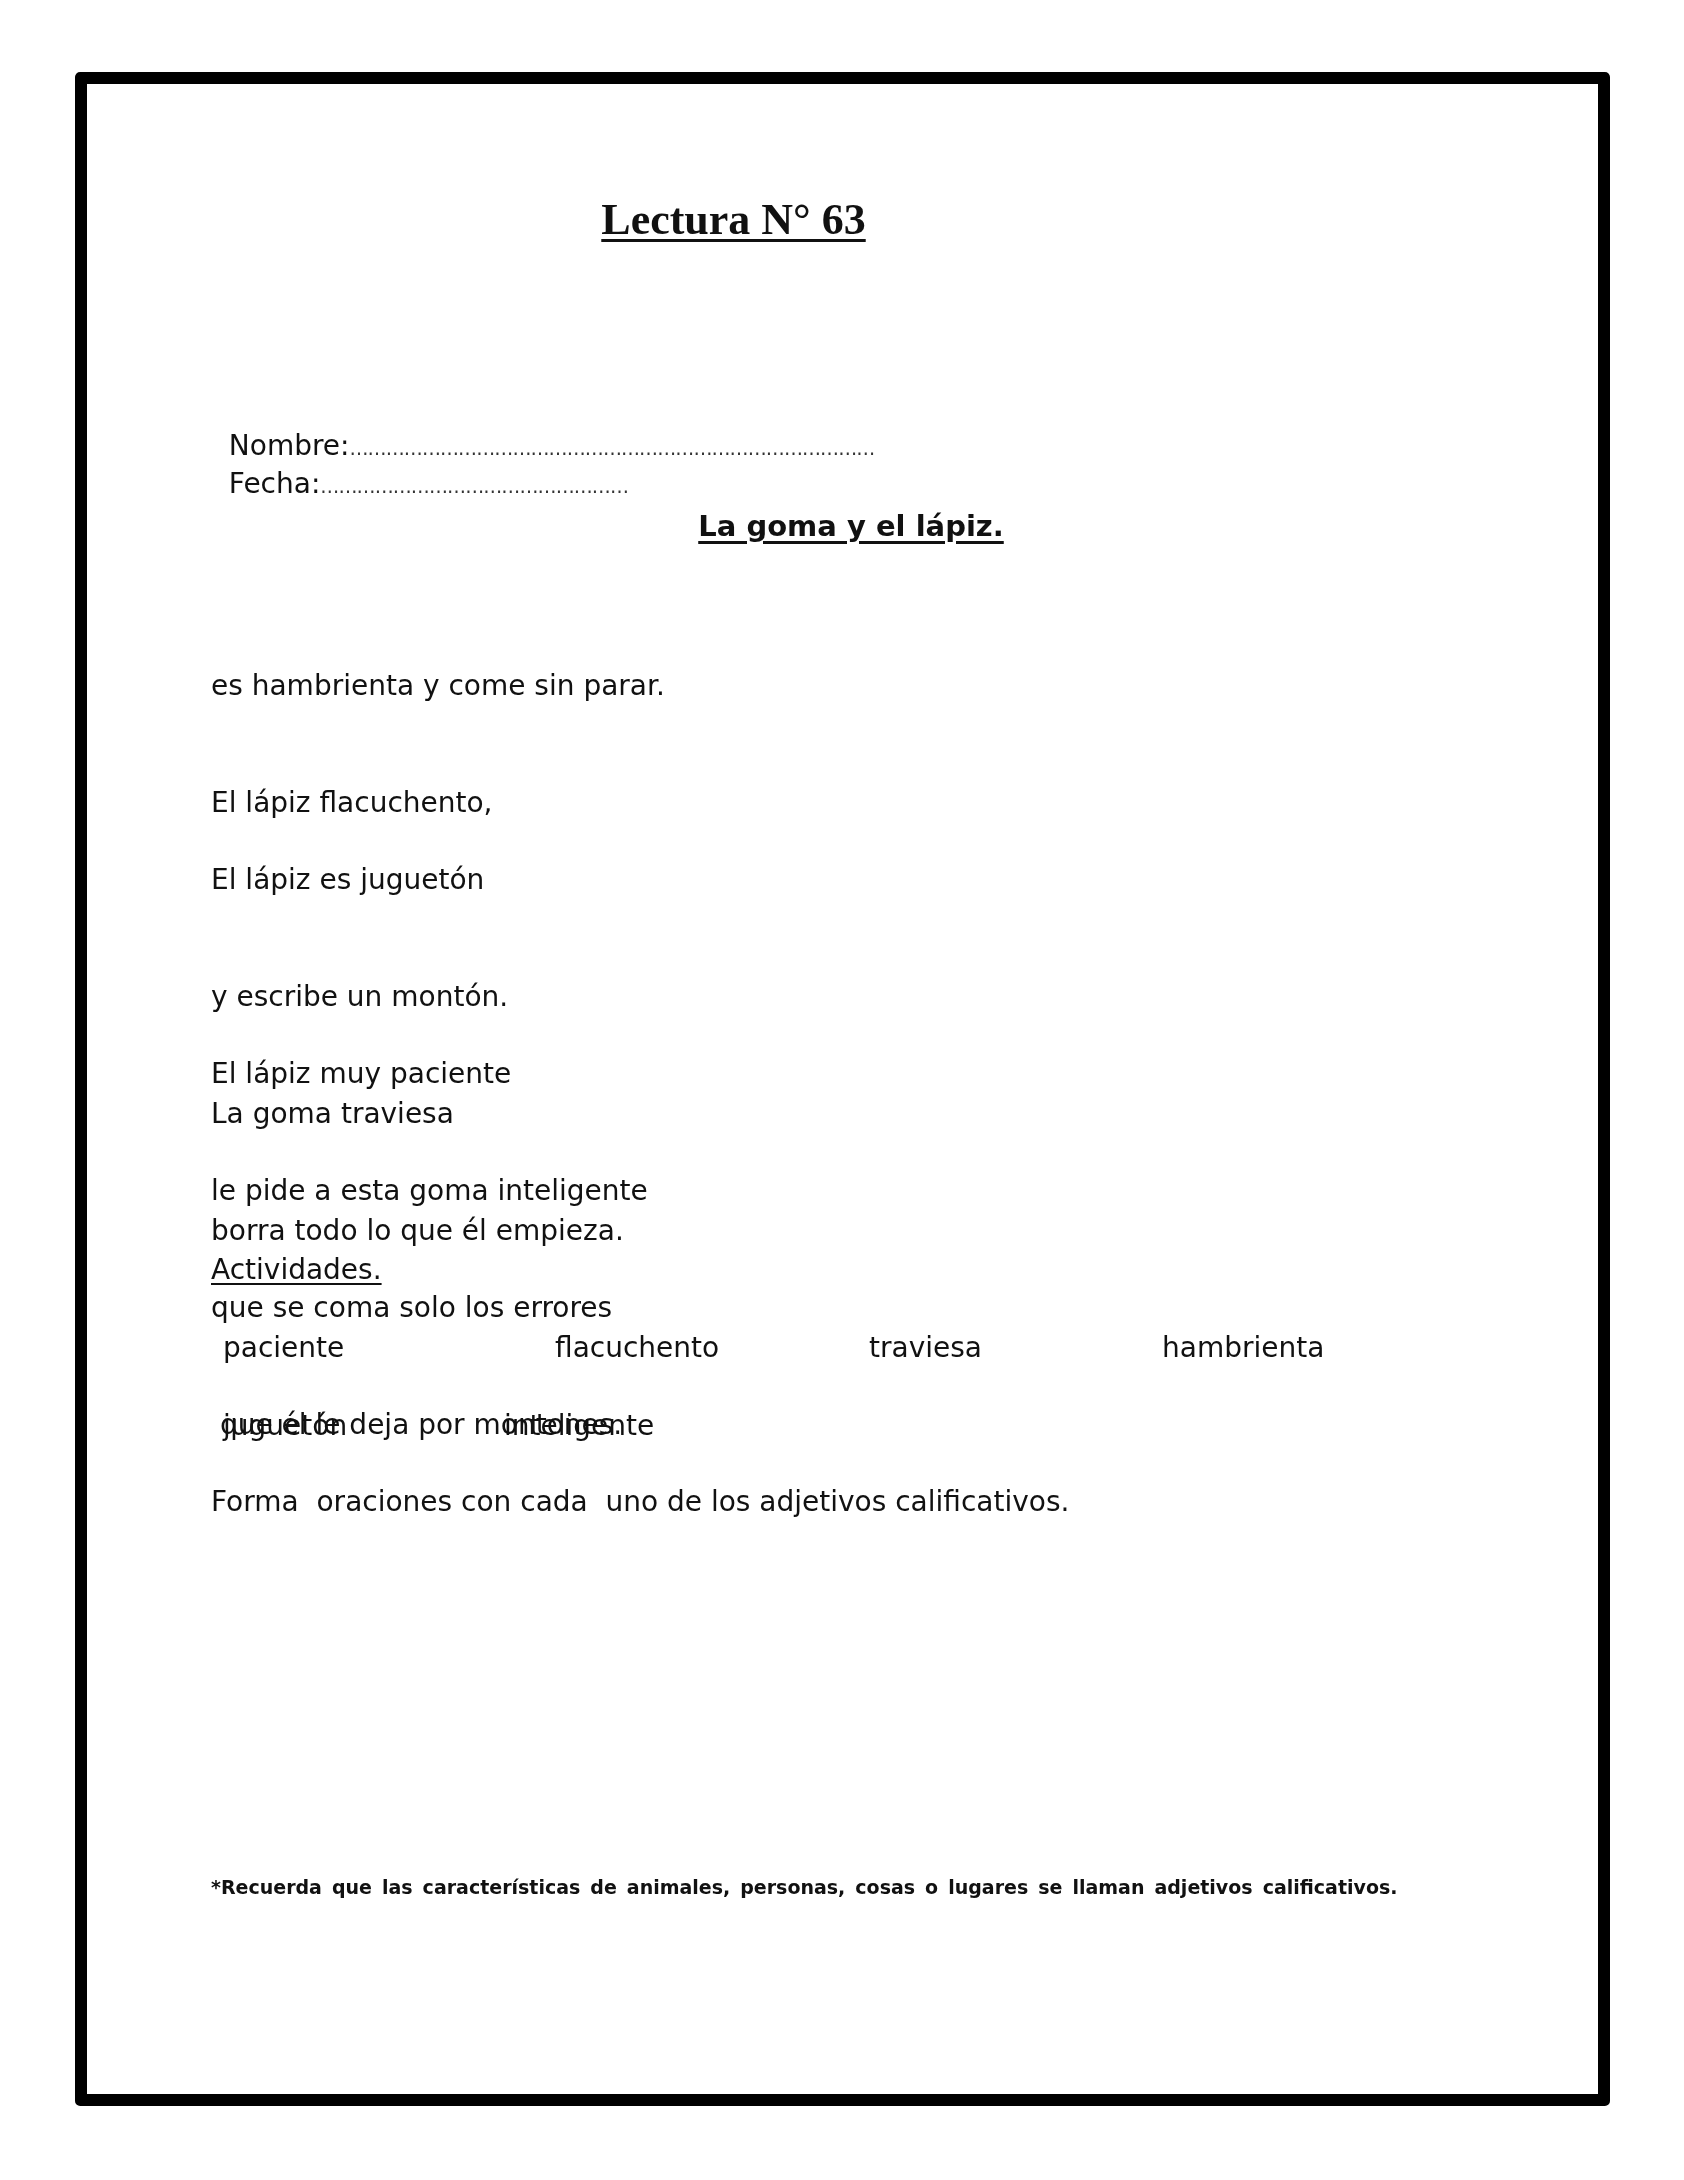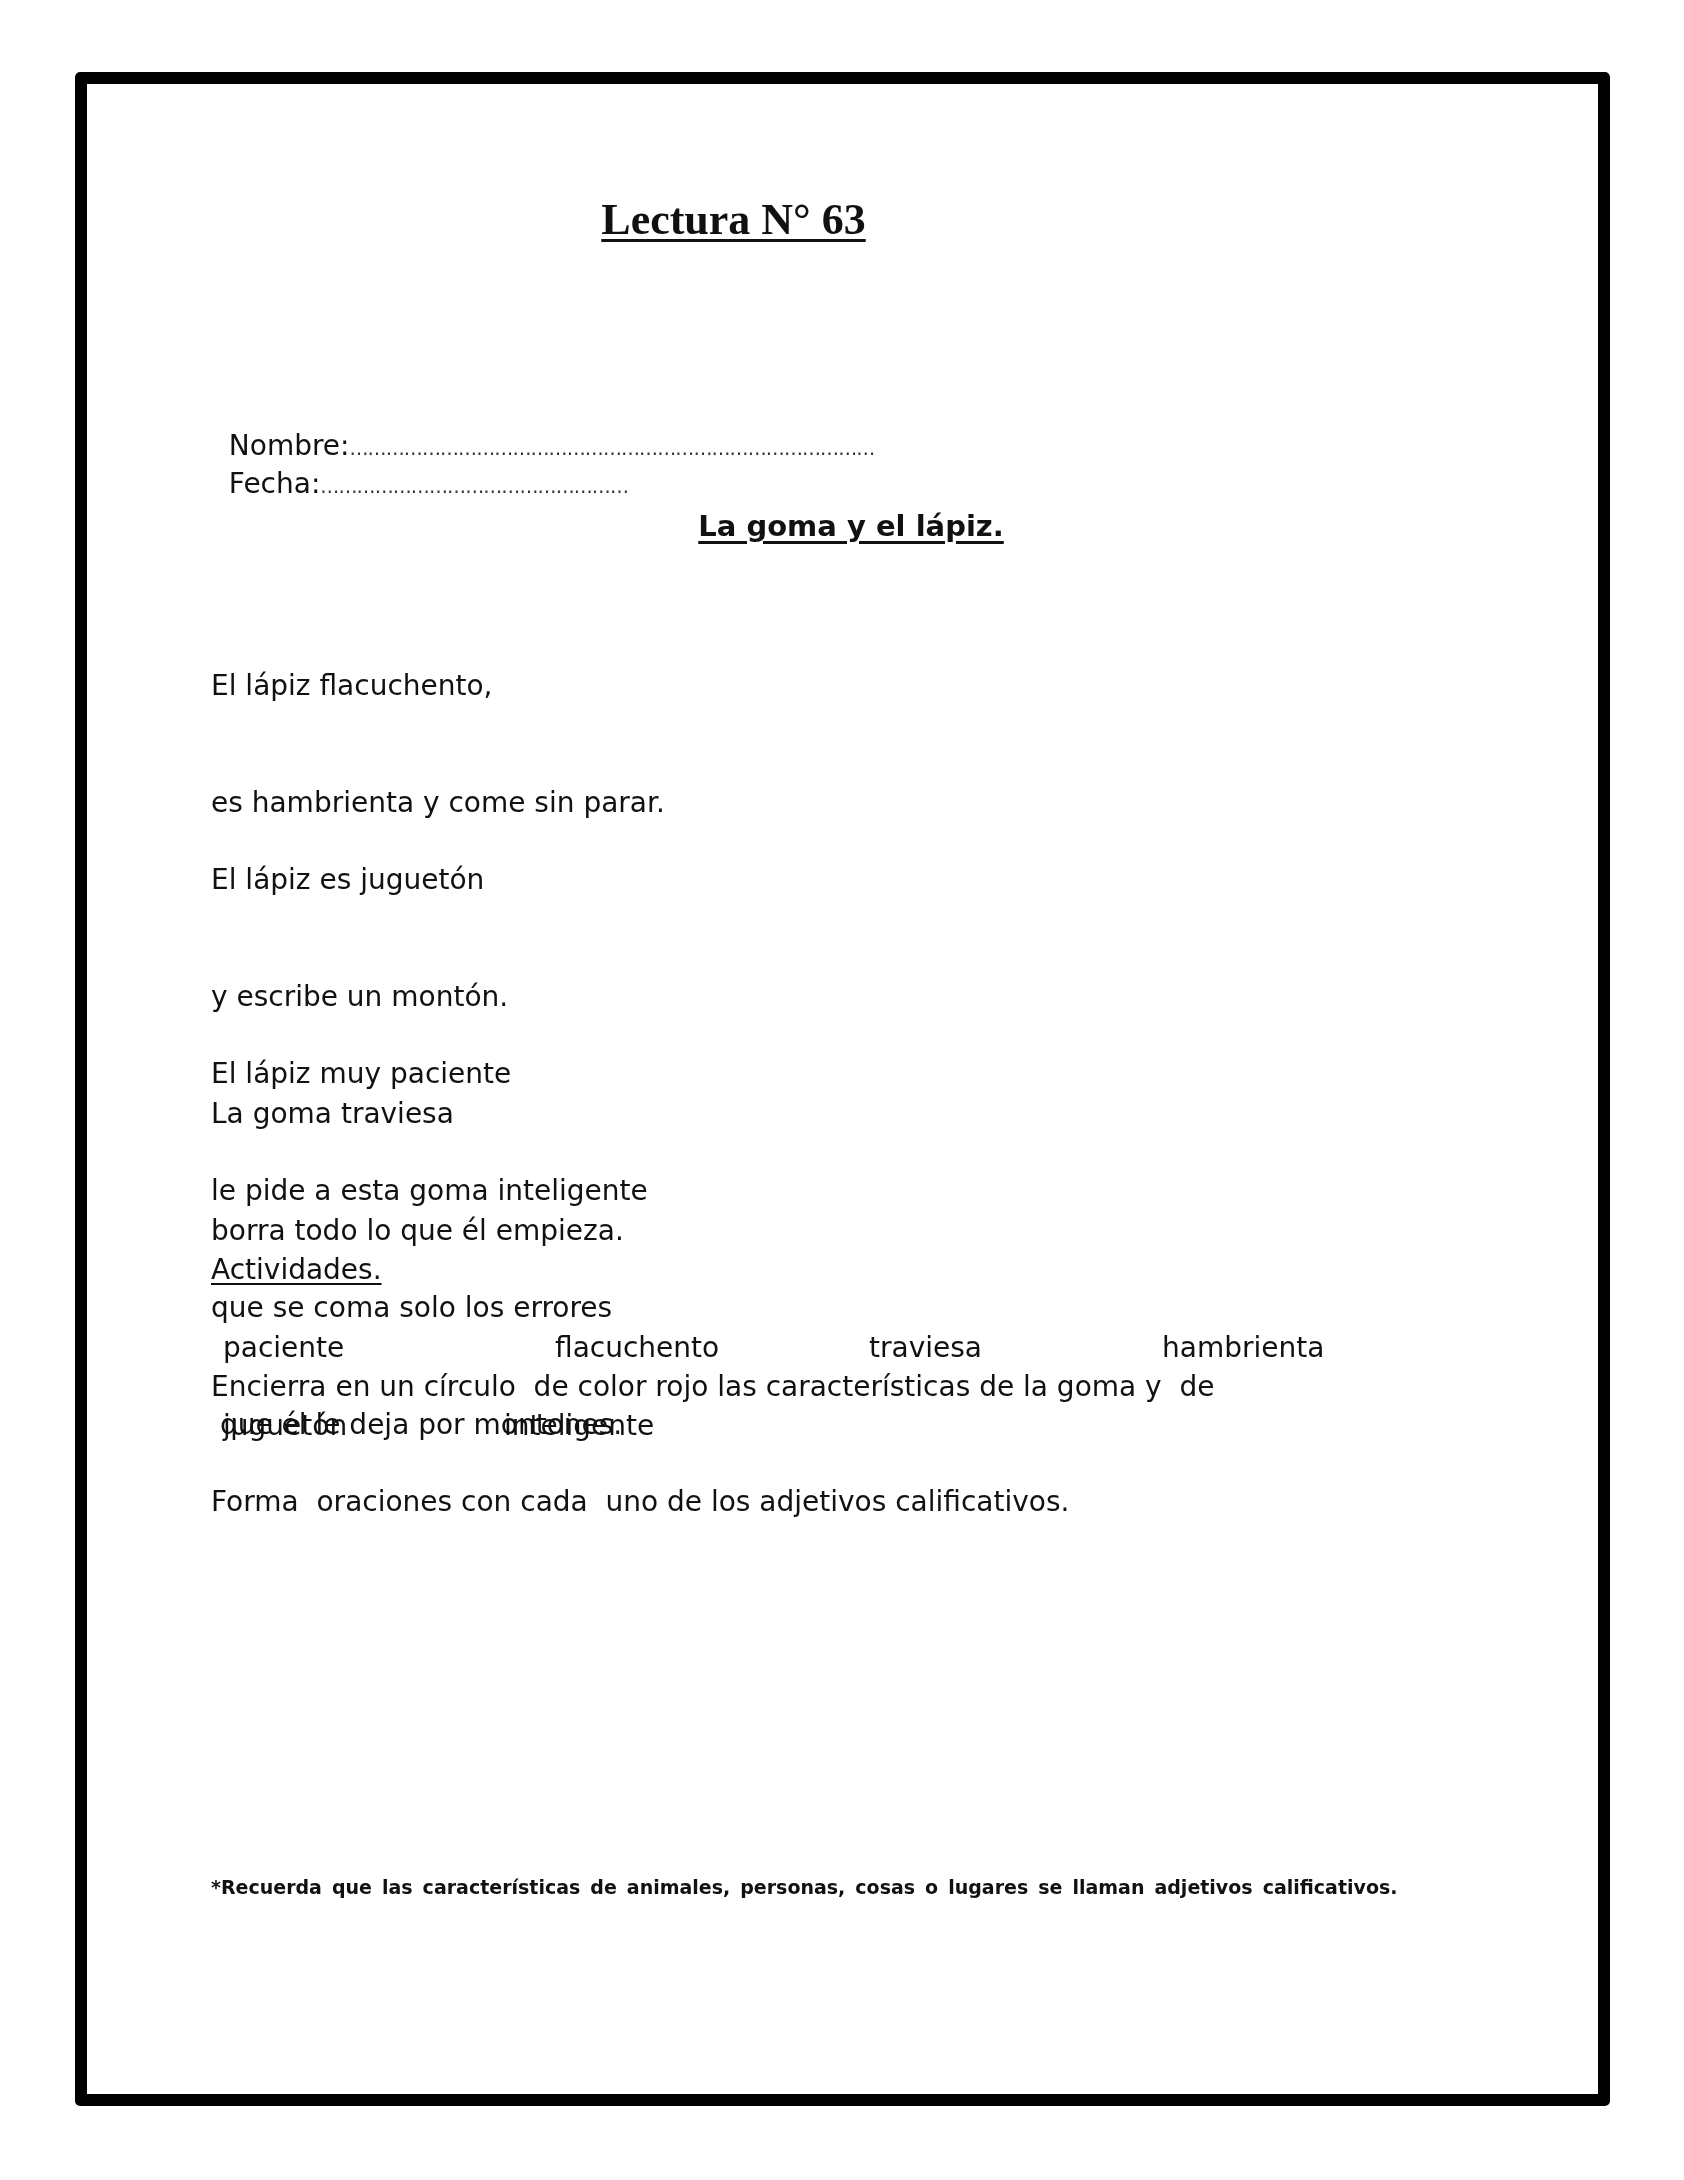--- a/index.html
+++ b/index.html
@@ -34,41 +34,40 @@
 <div class="abs sans field" style="top:396px;">
   <span>Nombre:</span><span class="dots">……………………………………………………………………………</span>
 </div>
 <div class="abs sans field" style="top:434px;">
   <span>Fecha:</span><span class="dots">……………………………………………</span>
 </div>
 
 <div class="abs sans poem-title"><span>La goma y el lápiz.</span></div>
 
 <div class="abs sans stanza" style="top:588px;">
+  <div>es hambrienta y come sin parar.</div>
   <div>El lápiz flacuchento,</div>
-  <div>es hambrienta y come sin parar.</div>
 </div>
 
 <div class="abs sans stanza" style="top:782px;">
   <div>El lápiz es juguetón</div>
   <div>y escribe un montón.</div>
   <div>La goma traviesa</div>
   <div>borra todo lo que él empieza.</div>
 </div>
 
 <div class="abs sans stanza" style="top:976px;">
   <div>El lápiz muy paciente</div>
   <div>le pide a esta goma inteligente</div>
   <div>que se coma solo los errores</div>
   <div> que él le deja por montones.</div>
 </div>
 
 <div class="abs sans section" style="top:1172px;">
   <div class="underline">Actividades.</div>
-  <div>Encierra en un círculo  de color rojo las características de la goma y  de</div>
 </div>
 
 <div class="abs sans word" style="top:1331px; left:223px;">paciente</div>
 <div class="abs sans word" style="top:1331px; left:555px;">flacuchento</div>
 <div class="abs sans word" style="top:1331px; left:869px;">traviesa</div>
 <div class="abs sans word" style="top:1331px; left:1162px;">hambrienta</div>
 
 <div class="abs sans word" style="top:1409px; left:223px;">juguetón</div>
 <div class="abs sans word" style="top:1409px; left:504px;">inteligente</div>
 

